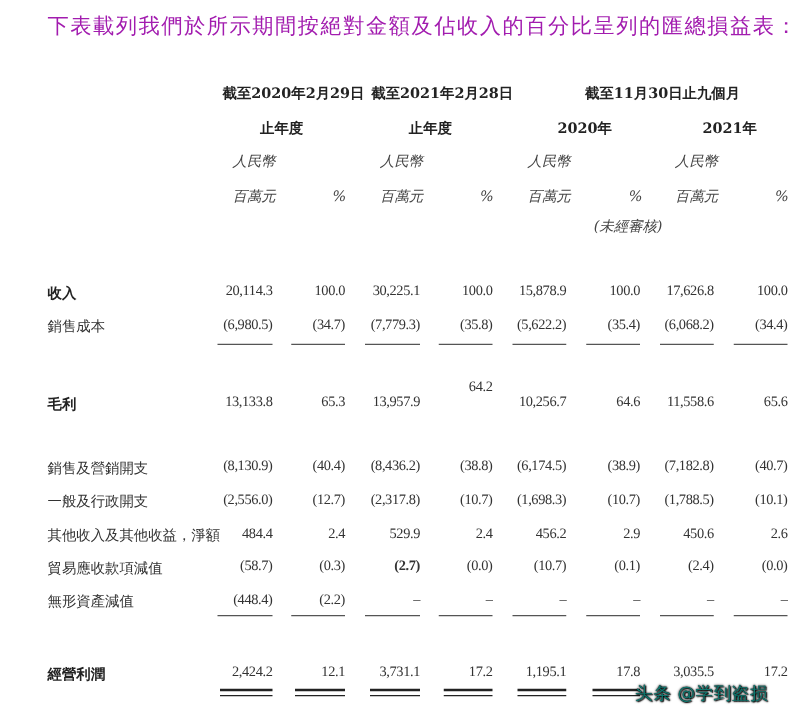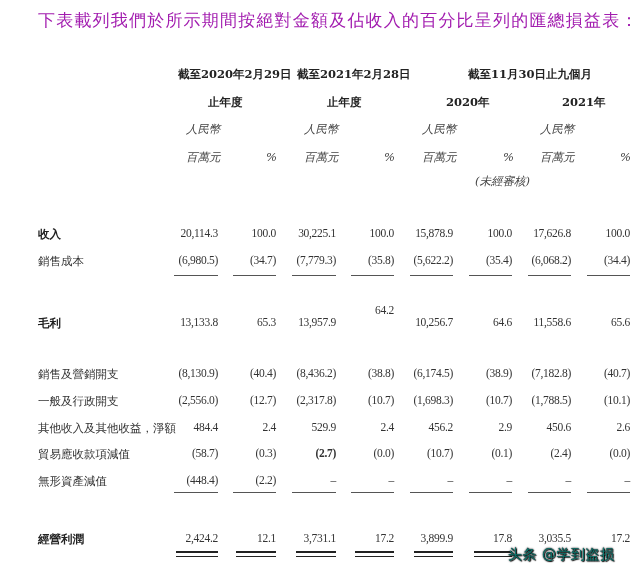--- a/index.html
+++ b/index.html
@@ -156,21 +156,21 @@
 <div class="uline" style="left:351px; width:43px; top:492px;"></div>
 <div class="uline" style="left:410px; width:43px; top:492px;"></div>
 <div class="uline" style="left:469px; width:43px; top:492px;"></div>
 <div class="uline" style="left:528px; width:43px; top:492px;"></div>
 <div class="uline" style="left:587px; width:43px; top:492px;"></div>
 
 <div class="cell" style="right:422px; top:532px;">2,424.2</div>
 <div class="cell" style="right:364px; top:532px;">12.1</div>
 <div class="cell" style="right:304px; top:532px;">3,731.1</div>
 <div class="cell" style="right:246px; top:532px;">17.2</div>
-<div class="cell" style="right:187px; top:532px;">3,899.9</div>
+<div class="cell" style="right:187px; top:532px;">1,195.1</div>
 <div class="cell" style="right:128px; top:532px;">17.8</div>
 <div class="cell" style="right:69px; top:532px;">3,035.5</div>
 <div class="cell" style="right:10px; top:532px;">17.2</div>
 
 <div class="dline" style="left:176px; width:42px; top:551px;"></div>
 <div class="dline" style="left:176px; width:42px; top:556px; height:1px;"></div>
 <div class="dline" style="left:236px; width:40px; top:551px;"></div>
 <div class="dline" style="left:236px; width:40px; top:556px; height:1px;"></div>
 <div class="dline" style="left:296px; width:40px; top:551px;"></div>
 <div class="dline" style="left:296px; width:40px; top:556px; height:1px;"></div>

